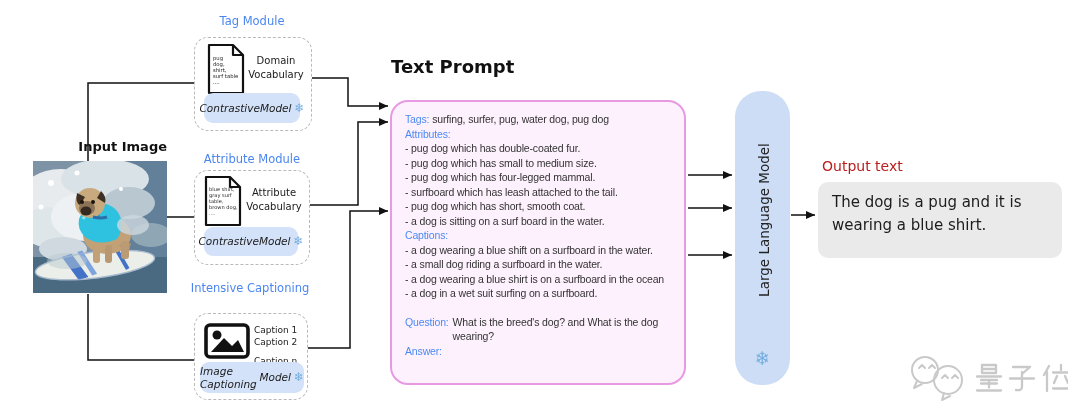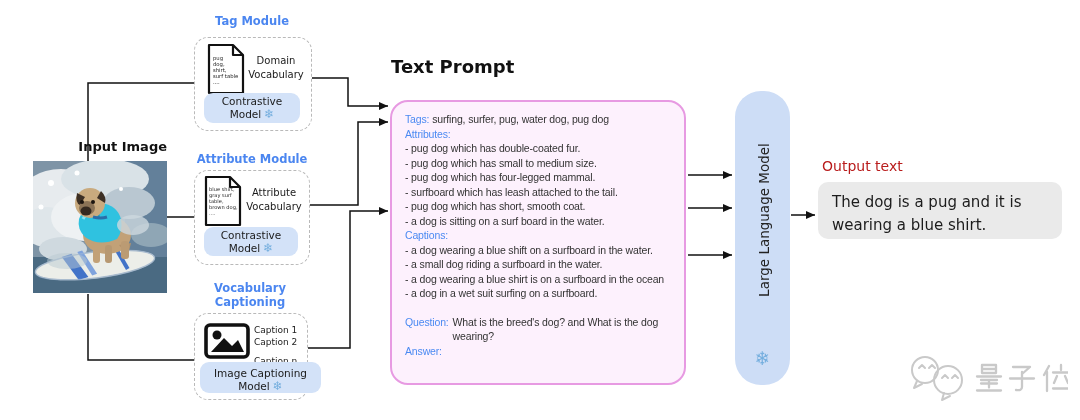--- a/index.html
+++ b/index.html
@@ -10,25 +10,25 @@
 
   
   #wires{position:absolute;left:0;top:0;z-index:1;pointer-events:none;}
 
   
   #input-label{left:33px;top:139px;width:134px;text-align:right;font-size:13px;font-weight:bold;color:#111;z-index:2;}
   #input-photo{left:33px;top:161px;width:134px;height:132px;z-index:2;}
 
   
   .module{position:absolute;border:1.6px dashed #b9b9b9;border-radius:14px;background:#fff;z-index:2;}
-  .mod-title{position:absolute;text-align:center;font-size:11.5px;font-weight:bold;color:#4b86f0;z-index:3;line-height:14px;}
+  .mod-title{position:absolute;text-align:center;font-size:11.5px;font-weight:normal;color:#4b86f0;z-index:3;line-height:14px;}
   .doc-icon{position:absolute;z-index:3;}
   .vocab{position:absolute;z-index:3;font-size:10px;line-height:14px;text-align:center;color:#1a1a1a;}
-  .chip{position:absolute;background:#d3e2f8;border-radius:9px;z-index:3;display:flex;flex-direction:column;
-        align-items:center;justify-content:center;font-size:10.5px;line-height:13px;color:#1a1a1a;}
+  .chip{position:absolute;background:#d3e2f8;border-radius:9px;z-index:3;display:flex;flex-direction:row;
+        align-items:center;justify-content:center;font-size:10.5px;line-height:13px;color:#1a1a1a;font-style:italic;}
   .chip .snow{color:#74aede;font-size:12px;margin-left:3px;}
   .chip-line{display:flex;align-items:center;}
   .cap-lines{position:absolute;z-index:3;font-size:9px;line-height:12px;color:#222;}
   .cap-gap{height:7px;}
 
   
   #prompt-title{left:391px;top:56px;font-size:18px;font-weight:bold;color:#111;z-index:2;}
   #prompt-box{left:390px;top:100px;width:296px;height:285px;background:#fdf1fd;border:2px solid #e79ae2;
               border-radius:18px;z-index:2;box-sizing:border-box;padding:10px 12px 6px 13px;
               font-family:"Liberation Sans",sans-serif;font-size:10.5px;line-height:14.5px;
@@ -41,21 +41,21 @@
 
   
   #llm-box{left:735px;top:91px;width:55px;height:294px;background:#cdddf6;border-radius:26px;z-index:2;}
   #llm-label{position:absolute;width:294px;height:55px;left:50%;top:calc(50% - 18px);
              transform:translate(-50%,-50%) rotate(-90deg);display:flex;align-items:center;justify-content:center;
              font-size:13.5px;color:#222;white-space:nowrap;}
   #llm-snow{position:absolute;left:50%;bottom:16px;transform:translateX(-50%);font-size:19px;color:#74aede;}
 
   
   #output-title{left:822px;top:158px;font-size:14px;font-weight:normal;color:#b91c1c;z-index:2;}
-  #output-box{left:818px;top:182px;width:244px;height:57px;background:#eaeaea;border-radius:10px;z-index:2;
+  #output-box{left:818px;top:182px;width:244px;height:76px;background:#eaeaea;border-radius:10px;z-index:2;
               box-sizing:border-box;padding:9px 14px;font-size:15px;line-height:23px;color:#1c1c1c;}
 
   
   #watermark{left:903px;top:350px;z-index:2;}
 </style>
 </head>
 <body>
 
 <div id="stage">
 
@@ -172,37 +172,37 @@
   </div>
   <div class="chip" style="left:204px;top:227px;width:94px;height:29px;">
     <div class="chip-line">Contrastive</div>
     <div class="chip-line">
         <span>Model</span>
         <span class="snow">❄</span>
       </div>
   </div>
 
   <div class="mod-title" style="left:180px;top:281px;width:140px;">
-    <div>Vocabulary Captioning</div>
+    <div>Intensive Captioning</div>
   </div>
   <div class="module" style="left:194px;top:313px;width:112px;height:85px;"></div>
   <div class="doc-icon" style="left:204px;top:323px;">
     <svg width="46" height="36" viewBox="0 0 46 36">
       <rect x="2" y="2" width="42" height="32" rx="4" fill="#fff" stroke="#111" stroke-width="3.6"></rect>
       <circle cx="13" cy="12" r="4.5" fill="#111"></circle>
       <path d="M7,29 L20,15 L28,23 L34,17 L40,29 Z" fill="#111"></path>
     </svg>
   </div>
   <div class="cap-lines" style="left:254px;top:324px;">
     <div>Caption 1</div>
     <div>Caption 2</div>
     <div class="cap-gap"></div>
     <div>Caption n</div>
   </div>
-  <div class="chip" style="left:200px;top:362px;width:121px;height:31px;justify-content:flex-end;">
+  <div class="chip" style="left:200px;top:362px;width:104px;height:31px;justify-content:flex-end;">
     <div class="chip-line">Image Captioning</div>
     <div class="chip-line">
         <span>Model</span>
         <span class="snow">❄</span>
       </div>
   </div>
 
   <div id="prompt-title" class="abs">Text Prompt</div>
   <div id="prompt-box" class="abs">
     <div class="pline"><span class="pk">Tags:</span> <span>surfing, surfer, pug, water dog, pug dog</span></div>

